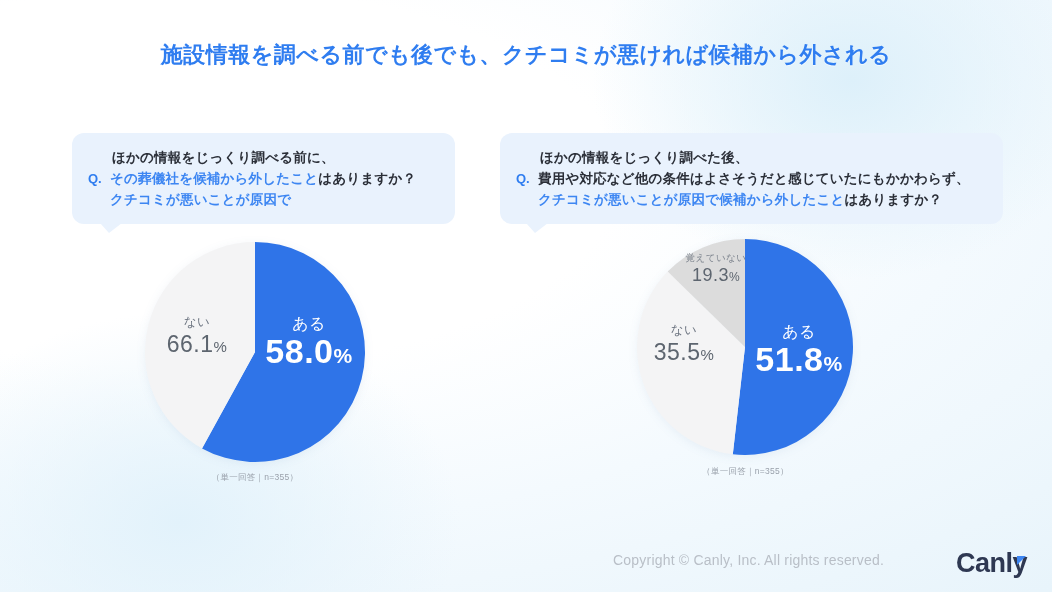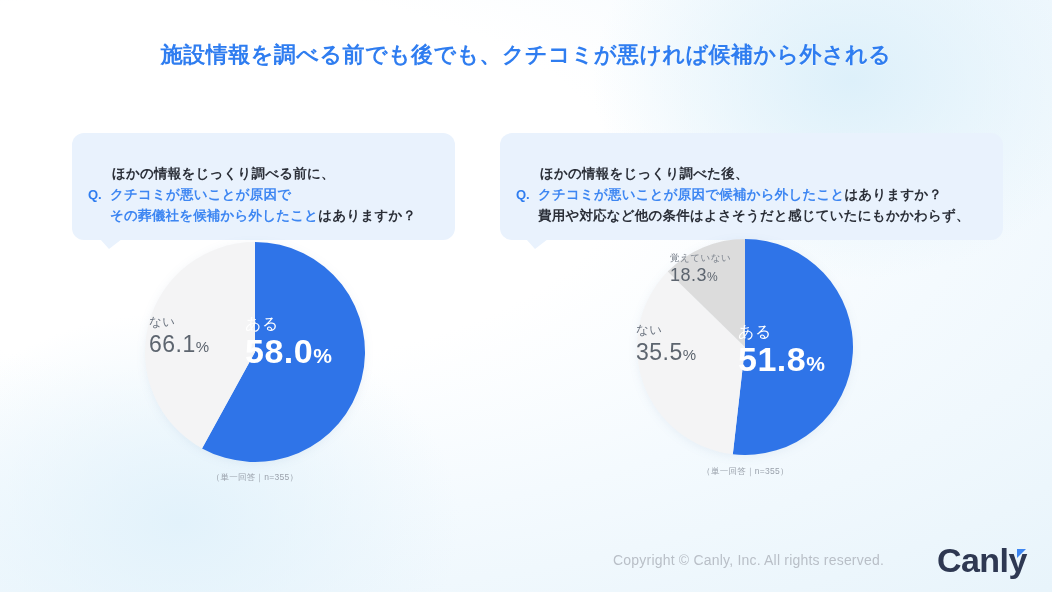--- a/index.html
+++ b/index.html
@@ -33,21 +33,21 @@
     font-size:22px;font-weight:700;letter-spacing:.5px;
     color:#2f7df0;
     text-shadow:0 1px 0 rgba(255,255,255,.6);
   }
 
   
   .qbox{
     position:absolute;
     background:#e9f2fd;
     border-radius:12px;
-    padding:30px 18px 14px 16px;
+    padding:14px 18px 14px 16px;
     box-sizing:border-box;
   }
   .qbox::after{
     content:"";position:absolute;bottom:-9px;left:28px;
     width:0;height:0;
     border-left:9px solid transparent;
     border-right:13px solid transparent;
     border-top:10px solid #e9f2fd;
   }
   #qbox-left{left:72px;top:133px;width:383px;}
@@ -65,21 +65,21 @@
   .t-dark{color:#2b2f38;font-weight:600;}
   .t-blue{color:#3d86f2;font-weight:700;}
   .mix .t-blue{font-weight:700;}
 
   
   .chart-wrap{position:absolute;}
   #chart-left{left:135px;top:232px;width:240px;}
   #chart-right{left:628px;top:230px;width:235px;}
   .pie-svg{display:block;filter:drop-shadow(0 2px 5px rgba(40,80,140,.07));}
 
-  .lab{position:absolute;pointer-events:none;}
+  .lab{position:absolute;text-align:center;pointer-events:none;}
   .lab .nm{display:block;letter-spacing:.5px;}
   .lab .pc{display:block;letter-spacing:.5px;}
 
   .lab-in .nm{font-size:16px;font-weight:400;color:#ffffff;margin-bottom:-1px;}
   .lab-in .pc{font-size:34px;font-weight:700;color:#ffffff;line-height:1.05;}
   .lab-in .pc .u{font-size:21px;font-weight:700;}
 
   .lab-out .nm{font-size:12.5px;font-weight:500;color:#6c7480;margin-bottom:1px;}
   .lab-out .pc{font-size:23px;font-weight:400;color:#5d656f;line-height:1.1;}
   .lab-out .pc .u{font-size:15px;}
@@ -93,21 +93,21 @@
     font-size:8.5px;color:#9aa1ab;letter-spacing:.3px;
   }
 
   
   .copyright{
     position:absolute;right:168px;bottom:24px;
     font-size:14px;color:#b9bfc7;letter-spacing:.2px;
   }
   .logo{
     position:absolute;right:25px;bottom:15px;
-    font-size:34px;font-weight:700;color:#2e3852;
+    font-size:27px;font-weight:700;color:#2e3852;
     letter-spacing:-.5px;line-height:1;
   }
   .logo .y-wrap{position:relative;display:inline-block;}
   .logo .y-acc{
     position:absolute;right:1px;top:6px;
     width:0;height:0;
     border-left:9px solid #3d86f2;
     border-bottom:9px solid transparent;
     transform:rotate(0deg);
   }
@@ -121,35 +121,35 @@
 
   <div class="title">施設情報を調べる前でも後でも、クチコミが悪ければ候補から外される</div>
 
   <div class="qbox" id="qbox-left">
     <div style="padding-left:24px;">
       <div class="qline t-dark">ほかの情報をじっくり調べる前に、</div>
     </div>
     <div class="qrow">
       <div class="qmark">Q.</div>
       <div class="qlines">
+        <div class="qline mix"><span class="t-blue">その葬儀社を候補から外したこと</span><span class="t-dark">はありますか？</span></div>
         <div class="qline t-blue">クチコミが悪いことが原因で</div>
-        <div class="qline mix"><span class="t-blue">その葬儀社を候補から外したこと</span><span class="t-dark">はありますか？</span></div>
       </div>
     </div>
   </div>
 
   <div class="qbox" id="qbox-right">
     <div style="padding-left:24px;">
       <div class="qline t-dark">ほかの情報をじっくり調べた後、</div>
     </div>
     <div class="qrow">
       <div class="qmark">Q.</div>
       <div class="qlines">
+        <div class="qline t-dark">費用や対応など他の条件はよさそうだと感じていたにもかかわらず、</div>
         <div class="qline mix"><span class="t-blue">クチコミが悪いことが原因で候補から外したこと</span><span class="t-dark">はありますか？</span></div>
-        <div class="qline t-dark">費用や対応など他の条件はよさそうだと感じていたにもかかわらず、</div>
       </div>
     </div>
   </div>
 
   <div class="chart-wrap" id="chart-left">
     <svg class="pie-svg" width="240" height="240" viewBox="0 0 240 240">
       <g id="pie0-slices">
           <path d="M 120 120 L 120 10 A 110 110 0 1 1 67.00709584881135 216.393734804825 Z" fill="#2f74e8"></path>
           <path d="M 120 120 L 67.00709584881135 216.393734804825 A 110 110 0 0 1 119.99999999999999 10 Z" fill="#f4f4f5"></path>
         </g>
@@ -172,21 +172,21 @@
     <svg class="pie-svg" width="235" height="235" viewBox="0 0 235 235">
       <g id="pie1-slices">
           <path d="M 117 117 L 117 9 A 108 108 0 1 1 104.81151043366393 224.3100215361609 Z" fill="#2f74e8"></path>
           <path d="M 117 117 L 104.81151043366393 224.3100215361609 A 108 108 0 0 1 39.67885983364228 41.598134748704894 Z" fill="#f4f4f5"></path>
           <path d="M 117 117 L 39.67885983364228 41.598134748704894 A 108 108 0 0 1 116.99999999999999 9 Z" fill="#dcdcdc"></path>
         </g>
     </svg>
 
     <div class="lab lab-out lab-sm" style="left:42px;top:22px;width:92px;">
       <span class="nm">覚えていない</span>
-      <span class="pc"><span>18.3</span><span class="u">%</span></span>
+      <span class="pc"><span>19.3</span><span class="u">%</span></span>
     </div>
 
     <div class="lab lab-out" style="left:8px;top:92px;width:96px;">
       <span class="nm">ない</span>
       <span class="pc"><span>35.5</span><span class="u">%</span></span>
     </div>
 
     <div class="lab lab-in" style="left:110px;top:92px;width:122px;">
       <span class="nm">ある</span>
       <span class="pc"><span>51.8</span><span class="u">%</span></span>

